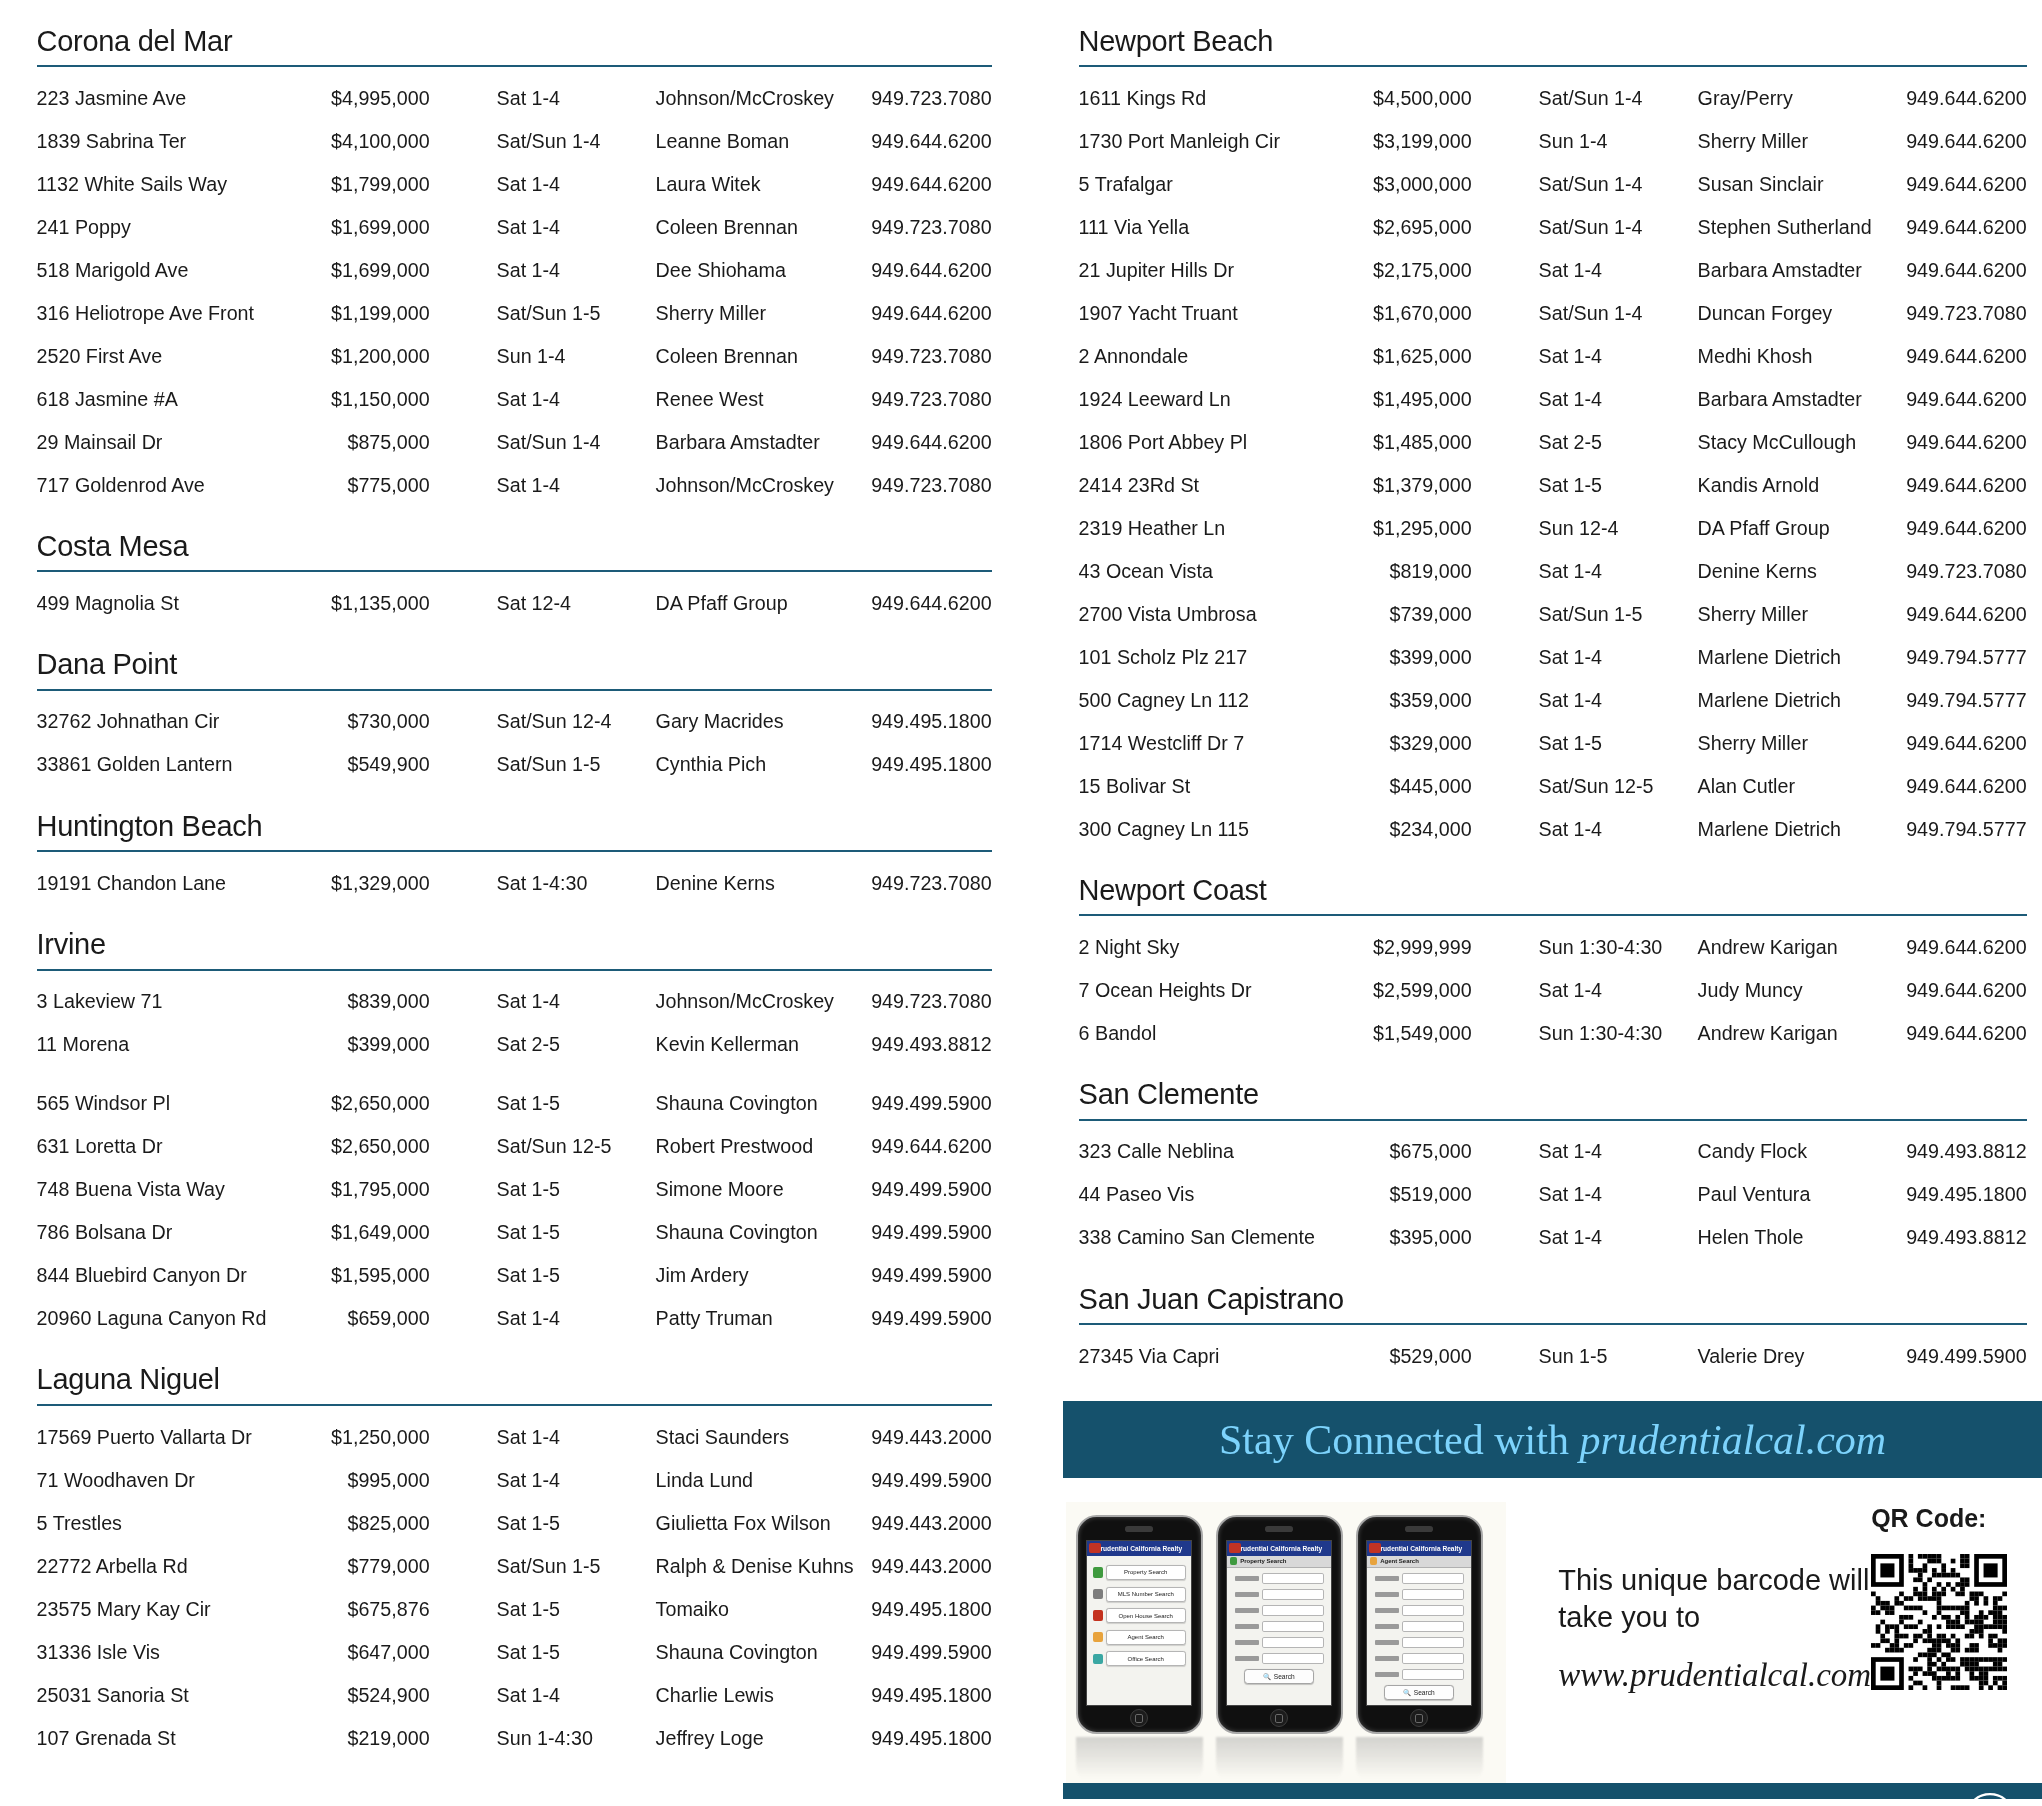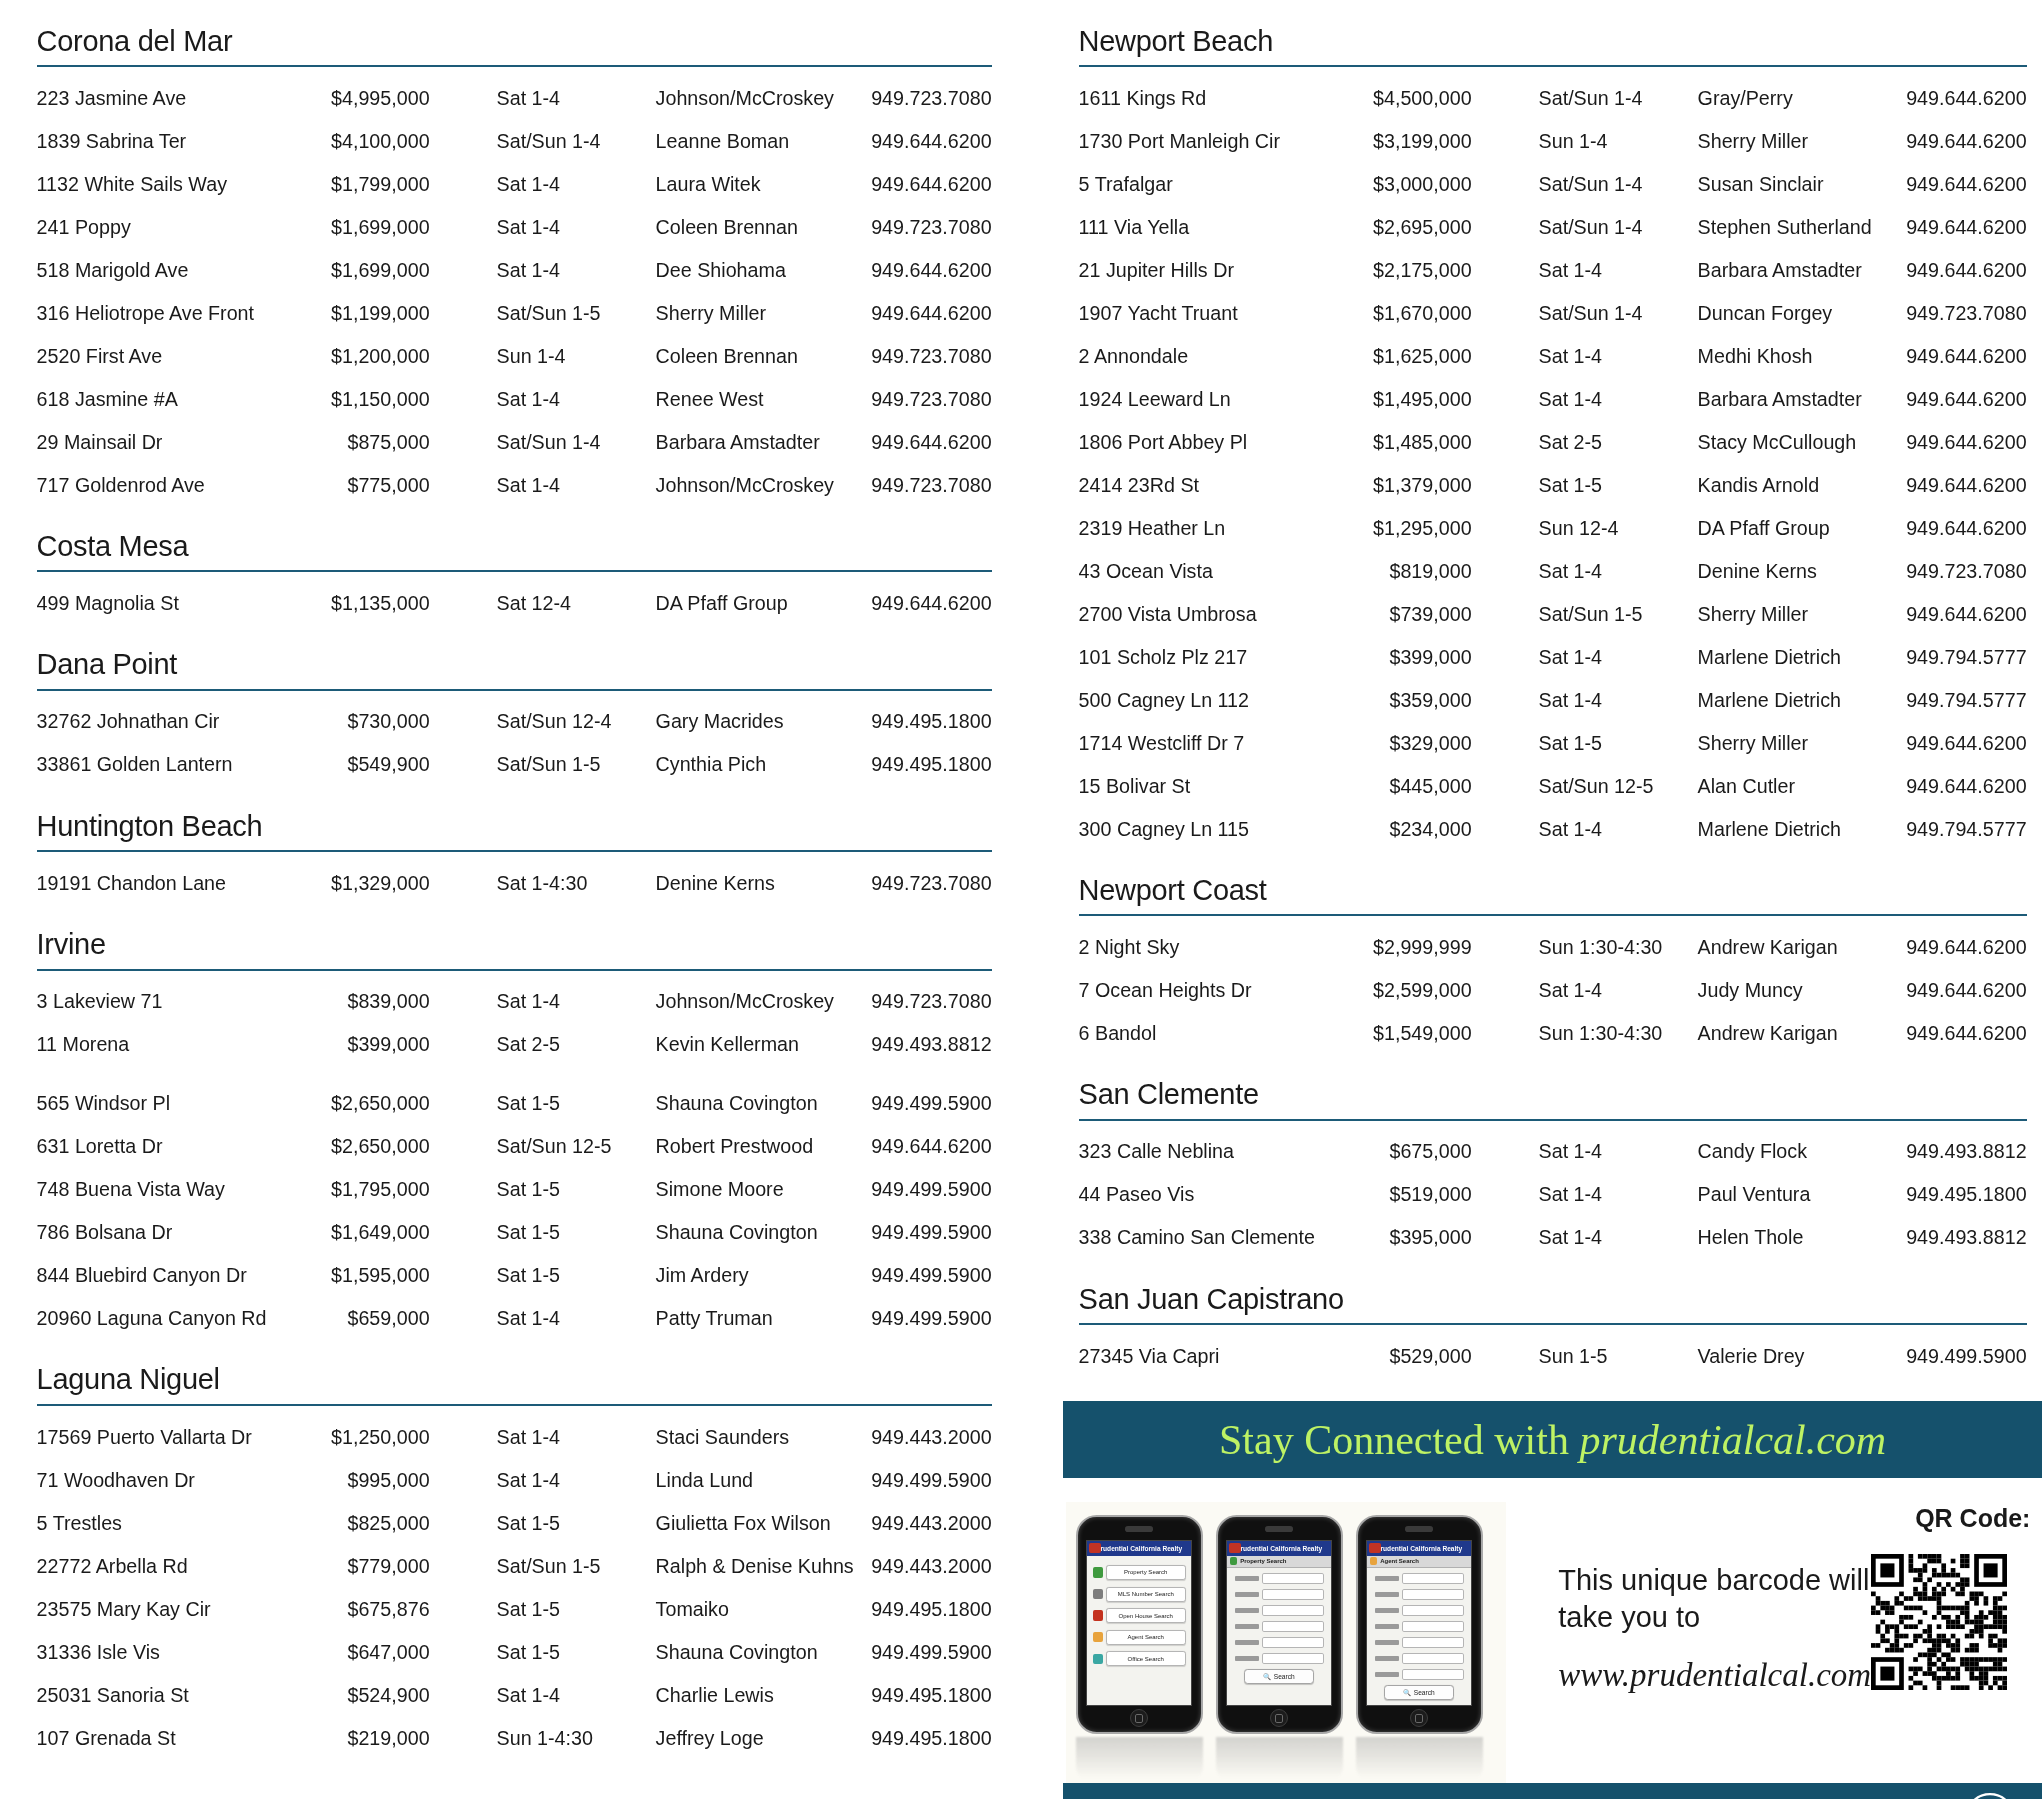--- a/index.html
+++ b/index.html
@@ -18,21 +18,21 @@
                  letter-spacing:-0.3px;}
   .listing-row{display:grid;grid-template-columns:267px 126px 192px 242px 1fr;
                height:43px;align-items:center;font-size:19.7px;line-height:22.5px;}
   .l-address{white-space:nowrap;overflow:hidden;}
   .l-price{text-align:right;white-space:nowrap;}
   .l-time{padding-left:67px;white-space:nowrap;}
   .l-agent{padding-left:34px;white-space:nowrap;overflow:hidden;}
   .l-phone{text-align:right;white-space:nowrap;}
 
   
-  .banner{margin-top:7.5px;height:77px;background:#15516c;color:#bef264;
+  .banner{margin-top:7.5px;height:77px;background:#15516c;color:#7dd3fc;
           display:flex;align-items:center;justify-content:center;
           font-family:"Liberation Serif", serif;font-size:42px;white-space:pre;}
   .banner em{font-style:italic;}
 
   
   .connect-row{display:grid;grid-template-columns:440px 1fr 164px;padding:24px 9.4px 0 3.7px;}
   .phones{background:#fbfaf4;padding:13px 9.4px 0 9.4px;display:flex;gap:13px;height:281px;
           box-sizing:border-box;align-items:flex-start;}
   .phone-wrap{display:flex;flex-direction:column;}
   .phone{width:127px;height:219px;background:#101010;border:2.8px solid #a8a8a8;border-radius:20.6px;
@@ -64,21 +64,21 @@
             width:16px;height:16px;border-radius:50%;background:#1c1c1c;border:0.9px solid #3c3c3c;}
   .home-btn::after{content:"";position:absolute;inset:3.7px;border:0.9px solid #6a6a6a;border-radius:1.9px;}
   .reflection{height:49px;margin-top:2.8px;border-radius:0 0 20.6px 20.6px;filter:blur(0.9px);opacity:.35;
               background:linear-gradient(to bottom, #8a8a8a, rgba(255,255,255,0) 85%);}
 
   .barcode-text{padding:60px 0 0 52px;}
   .barcode-line{font-size:29px;line-height:37px;}
   .barcode-url{font-family:"Liberation Serif", serif;font-style:italic;font-size:33px;margin-top:20.6px;}
 
   .qr-block{padding-top:1.9px;}
-  .qr-label{font-size:25px;font-weight:bold;text-align:left;margin-bottom:20.6px;margin-left:44px;}
+  .qr-label{font-size:25px;font-weight:bold;text-align:left;margin-bottom:20.6px;}
   .qr-svg{display:block;background:#fff;}
 
   
   .footer-bar{margin-top:auto;height:69px;background:#15516c;color:#fff;display:flex;align-items:center;
               font-family:"Liberation Serif", serif;font-size:29px;padding:0 26px 0 22.5px;box-sizing:border-box;}
   .footer-text{flex:1;}
   .footer-logo{width:54px;height:54px;flex:0 0 auto;}
 </style>
 </head>
 <body>

